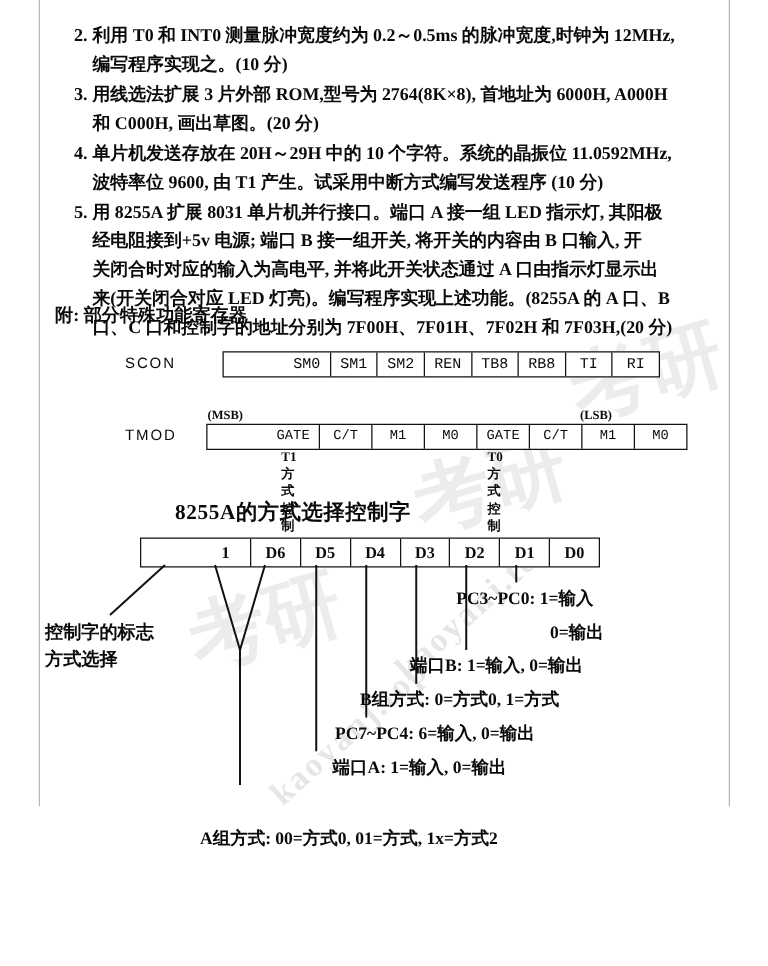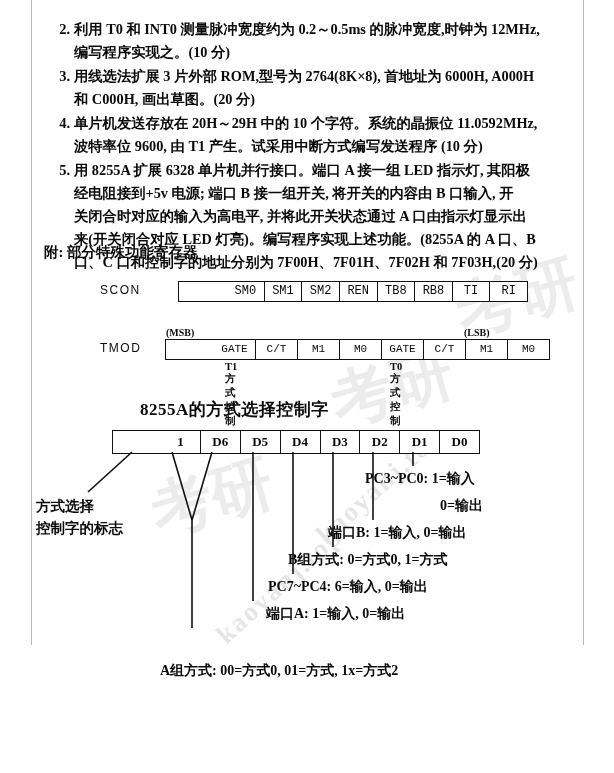--- a/index.html
+++ b/index.html
@@ -248,21 +248,21 @@
       <div class="q-num">4.</div>
       <div class="q-body">
         <span class="ln">单片机发送存放在 20H～29H 中的 10 个字符。系统的晶振位 11.0592MHz,</span>
         <span class="ln">波特率位 9600, 由 T1 产生。试采用中断方式编写发送程序 (10 分)</span>
       </div>
     </div>
 
     <div class="q-row">
       <div class="q-num">5.</div>
       <div class="q-body">
-        <span class="ln">用 8255A 扩展 6328 单片机并行接口。端口 A 接一组 LED 指示灯, 其阳极</span>
+        <span class="ln">用 8255A 扩展 8031 单片机并行接口。端口 A 接一组 LED 指示灯, 其阳极</span>
         <span class="ln">经电阻接到+5v 电源;  端口 B 接一组开关, 将开关的内容由 B 口输入, 开</span>
         <span class="ln">关闭合时对应的输入为高电平, 并将此开关状态通过 A 口由指示灯显示出</span>
         <span class="ln">来(开关闭合对应 LED 灯亮)。编写程序实现上述功能。(8255A 的 A 口、B</span>
         <span class="ln">口、C 口和控制字的地址分别为 7F00H、7F01H、7F02H 和 7F03H,(20 分)</span>
       </div>
     </div>
 
   </div>
 
   <div class="appendix">附: 部分特殊功能寄存器</div>
@@ -325,22 +325,22 @@
     <path d="M 293 452 L 293 574" stroke="#111" stroke-width="1.6" fill="none"></path>
 
     <path d="M 333 452 L 333 547" stroke="#111" stroke-width="1.6" fill="none"></path>
 
     <path d="M 373 452 L 373 520" stroke="#111" stroke-width="1.6" fill="none"></path>
 
     <path d="M 413 452 L 413 466" stroke="#111" stroke-width="1.6" fill="none"></path>
   </svg>
 
   <div class="flag-note">
+    <div>控制字的标志</div>
     <div>方式选择</div>
-    <div>控制字的标志</div>
   </div>
 
   <div class="ann ann-pc3">PC3~PC0: 1=输入</div>
   <div class="ann ann-pc3b">0=输出</div>
   <div class="ann ann-pb">端口B: 1=输入, 0=输出</div>
   <div class="ann ann-bmode">B组方式: 0=方式0, 1=方式</div>
   <div class="ann ann-pc7">PC7~PC4: 6=输入, 0=输出</div>
   <div class="ann ann-pa">端口A: 1=输入, 0=输出</div>
   <div class="ann ann-amode">A组方式: 00=方式0, 01=方式, 1x=方式2</div>
 

